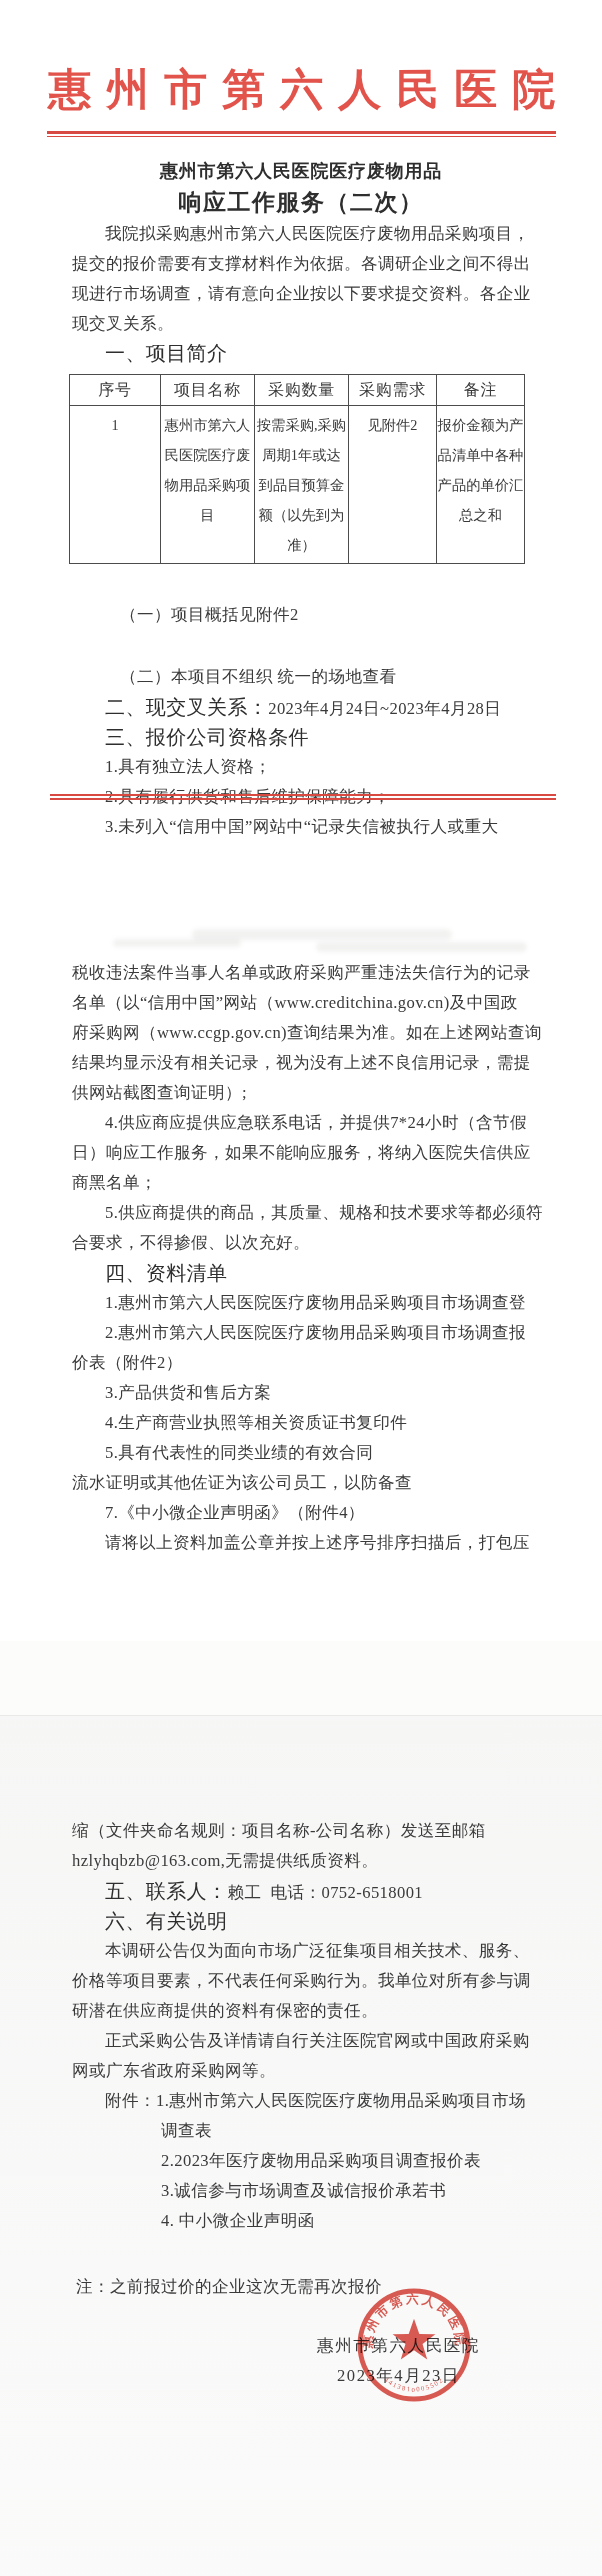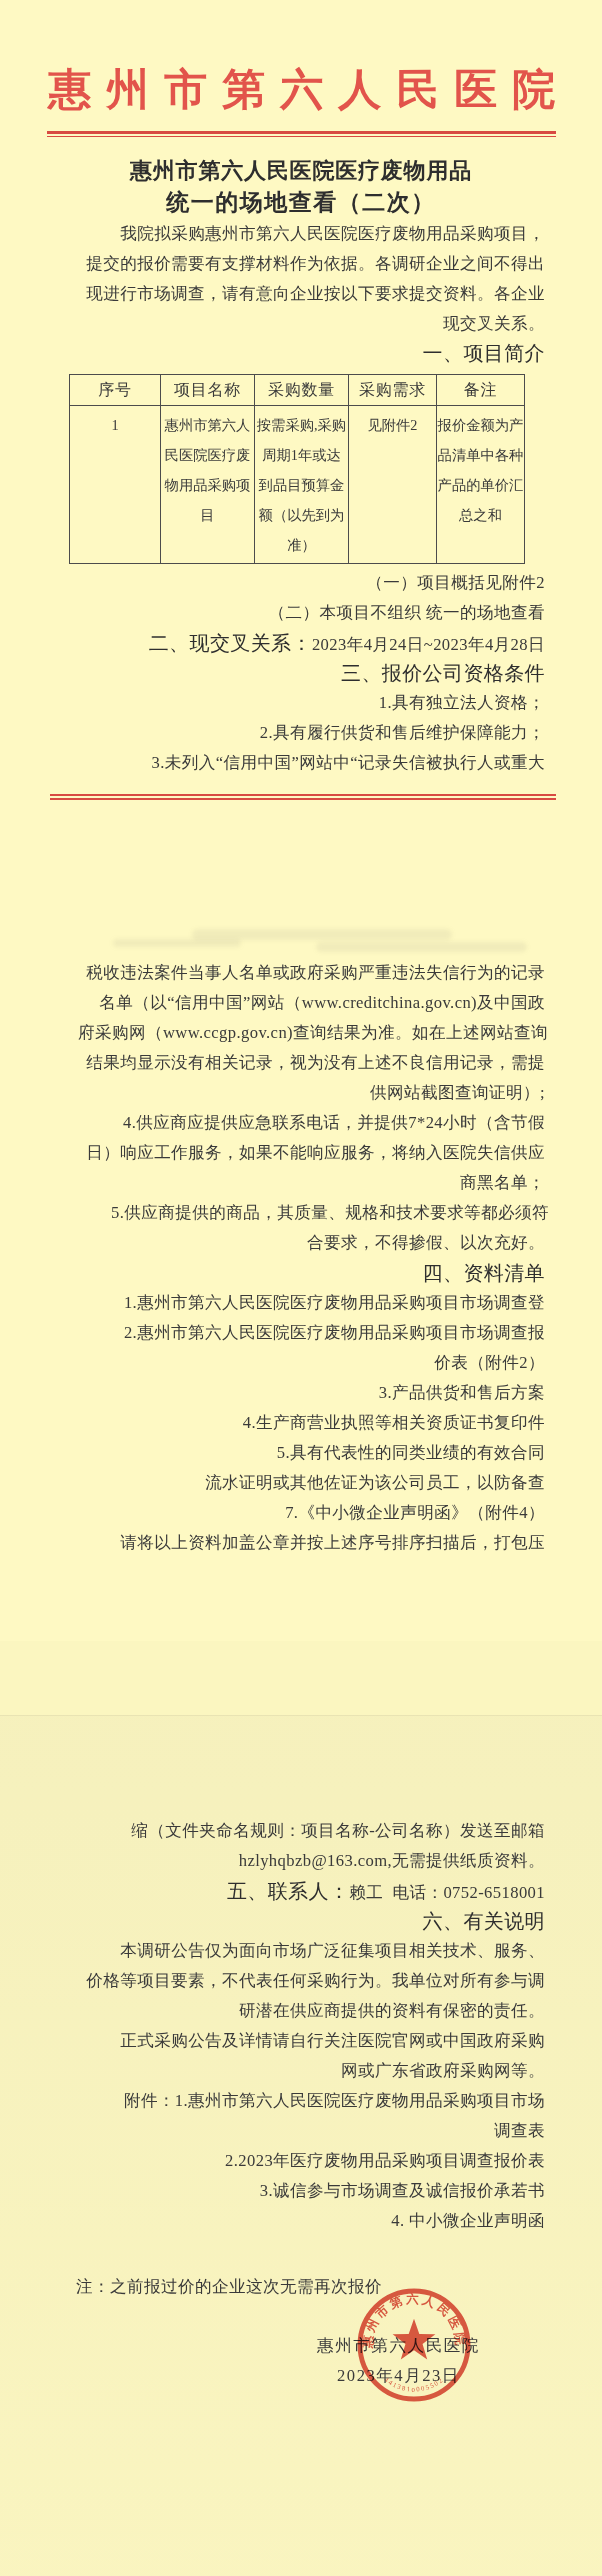--- a/index.html
+++ b/index.html
@@ -1,41 +1,41 @@
 <!DOCTYPE html>
 <html style="font-size:12px"><head>
 <meta charset="utf-8">
 <style>
   html,body{margin:0;padding:0;background:#e9e8e4;}
   .page{
     position:relative;width:602px;height:2576px;margin:0 auto;
-    background:#fef9c3;
+    background:#ffffff;
     color:#3a3a3a;
     font-family:"Liberation Serif","DejaVu Serif",serif;
     overflow:hidden;
   }
   .abs{position:absolute;}
   
   .letterhead{
     top:66px;left:0;width:602px;text-align:center;
     font-size:43px;line-height:48px;font-weight:700;
     color:#e2544b;letter-spacing:15px;text-indent:16.6px;white-space:pre;
   }
   .rule{height:2.3px;border-top:3px solid #d84a41;border-bottom:1.5px solid #d84a41;}
   .rule1{top:131px;left:47px;width:509px;}
   .rule2{top:794px;left:50px;width:506px;border-top-width:2.3px;border-bottom-width:2.3px;}
   
   .doc-title{top:155px;left:0;width:602px;text-align:center;font-weight:700;color:#2e2e2e;}
-  .dt1{font-size:22px;line-height:32px;letter-spacing:0.8px;}
+  .dt1{font-size:18px;line-height:32px;letter-spacing:0.8px;}
   .dt2{font-size:23px;line-height:32px;letter-spacing:1.5px;}
   
-  .block{left:78px;width:467px;text-align:right;}
+  .block{left:72px;width:467px;}
   .line{height:30px;line-height:30px;font-size:16.6px;letter-spacing:0.4px;white-space:pre;}
   .ind2{padding-left:33px;}
-  .ind3{padding-left:48px;}
+  .ind3{padding-left:48px;margin-top:32px;}
   .ind5{padding-left:89px;}
   .bold{font-weight:400;font-size:20px;letter-spacing:0.4px;color:#2e2e2e;}
   
   .ptable{
     position:absolute;left:69px;top:374px;border-collapse:collapse;table-layout:fixed;
     font-family:"Liberation Serif","DejaVu Serif",serif;color:#3a3a3a;
   }
   .ptable th,.ptable td{border:1.5px solid #4c4c4c;text-align:center;padding:0;}
   .ptable th{height:30px;font-size:16px;font-weight:400;letter-spacing:0.8px;}
   .ptable td{vertical-align:top;font-size:14.3px;line-height:30px;padding-top:3.8px;height:153px;}
@@ -64,21 +64,21 @@
 </head>
 <body>
 
 <div class="page">
 
   <div class="abs letterhead">惠州市第六人民医院</div>
   <div class="abs rule rule1"></div>
 
   <div class="abs doc-title">
     <div class="dt1">惠州市第六人民医院医疗废物用品</div>
-    <div class="dt2">统一的场地查看（二次）</div>
+    <div class="dt2">响应工作服务（二次）</div>
   </div>
 
   <div class="abs block" style="top:219px">
     <div class="line ind2">我院拟采购惠州市第六人民医院医疗废物用品采购项目，</div>
     <div class="line">提交的报价需要有支撑材料作为依据。各调研企业之间不得出</div>
     <div class="line">现进行市场调查，请有意向企业按以下要求提交资料。各企业</div>
     <div class="line">现交叉关系。</div>
   </div>
 
   <div class="abs block" style="top:340px">

